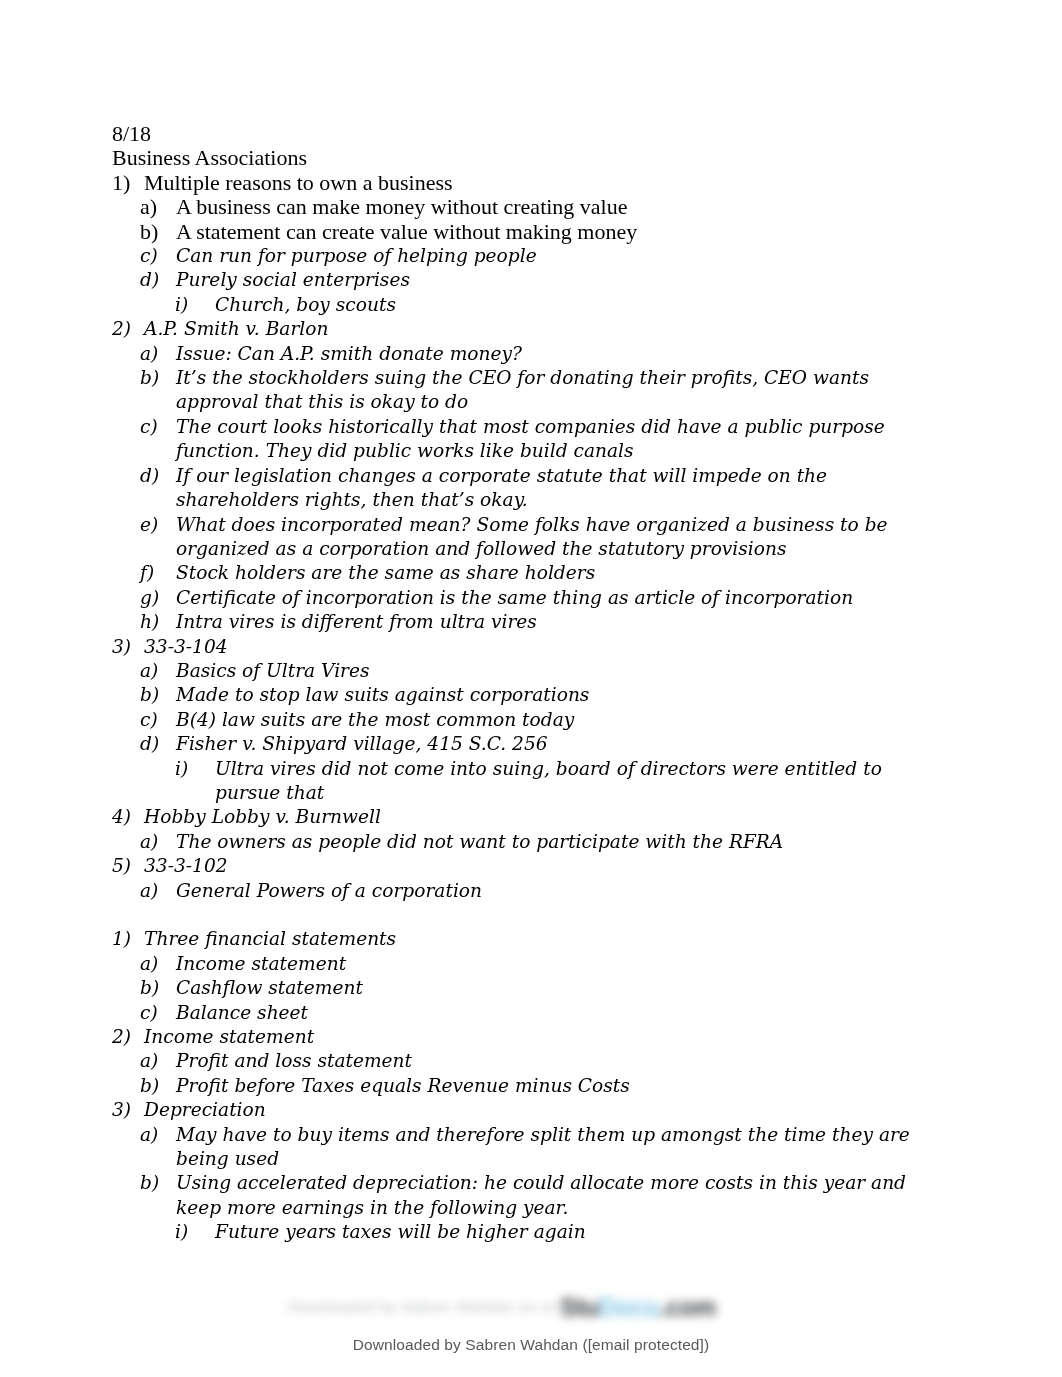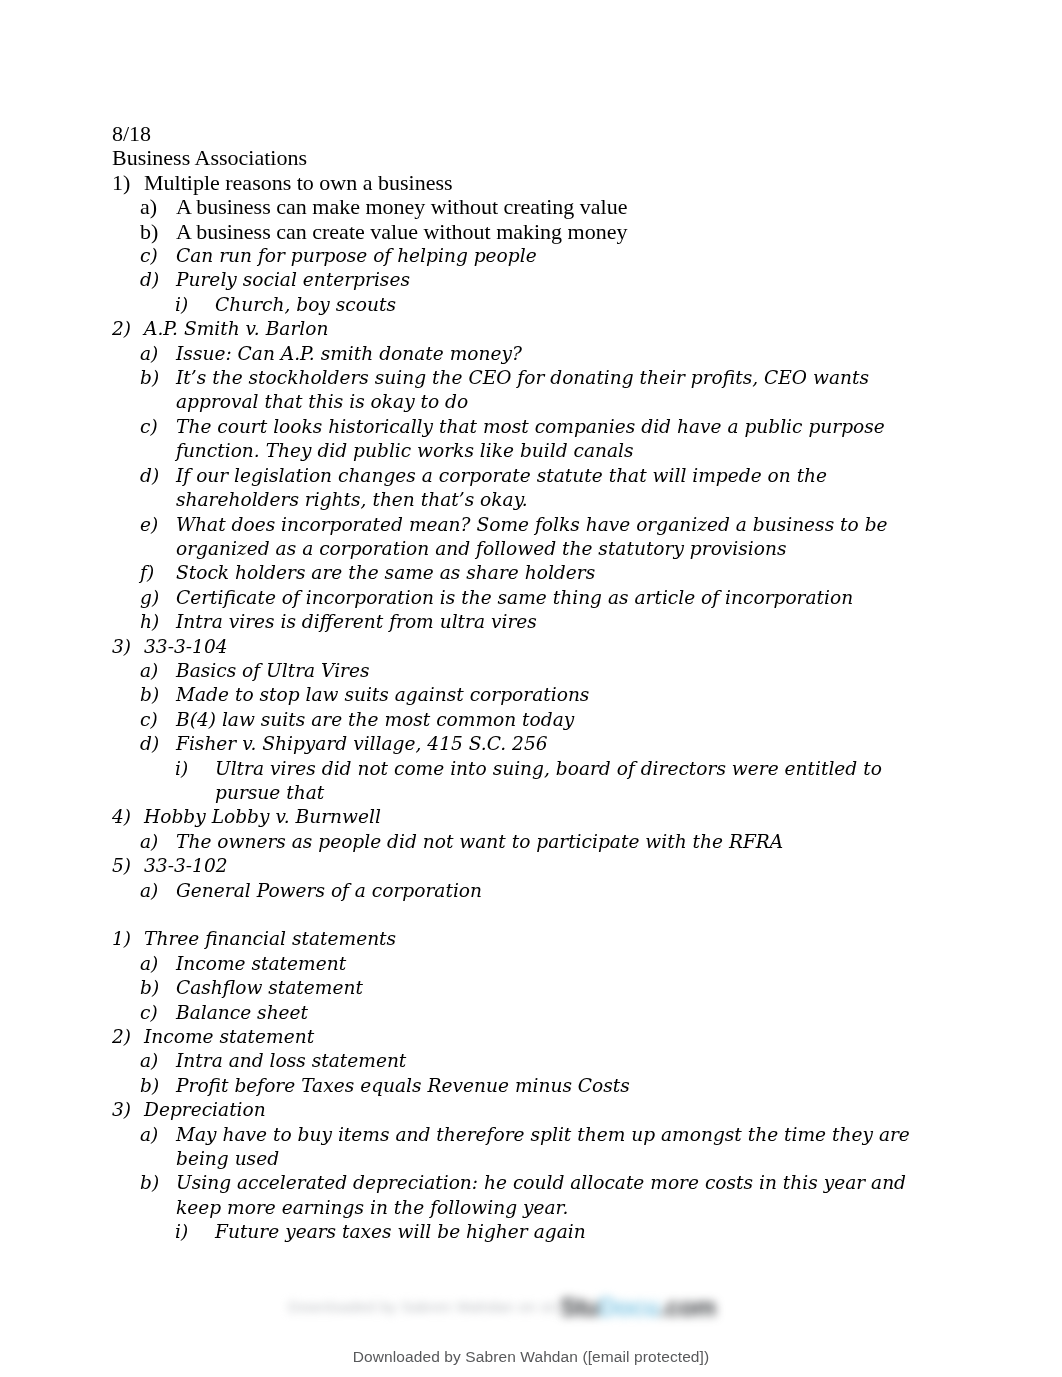--- a/index.html
+++ b/index.html
@@ -113,21 +113,21 @@
     letter-spacing: -0.5px;
   }
   .wm-logo-c {
     font-family: "Liberation Sans", sans-serif;
     font-size: 25px;
     font-weight: bold;
     color: #3c3f43;
     letter-spacing: -0.5px;
   }
   .downloaded-by {
-    margin-top: 16px;
+    margin-top: 4px;
     color: #58595b;
     font-family: "Liberation Sans", sans-serif;
     font-size: 15.5px;
     letter-spacing: 0.1px;
   }
 </style>
 </head>
 <body>
 
 <div class="page">
@@ -145,21 +145,21 @@
       <div class="line plain-serif lvl1">
         <span class="marker">1)</span>
         <span class="body-text">Multiple reasons to own a business</span>
       </div>
       <div class="line plain-serif lvl2">
         <span class="marker">a)</span>
         <span class="body-text">A business can make money without creating value</span>
       </div>
       <div class="line plain-serif lvl2">
         <span class="marker">b)</span>
-        <span class="body-text">A business can create value without making money</span>
+        <span class="body-text">A statement can create value without making money</span>
       </div>
       <div class="line ital-serif lvl2">
         <span class="marker">c)</span>
         <span class="body-text">Can run for purpose of helping people</span>
       </div>
       <div class="line ital-serif lvl2">
         <span class="marker">d)</span>
         <span class="body-text">Purely social enterprises</span>
       </div>
       <div class="line ital-serif lvl3">
@@ -267,21 +267,21 @@
       <div class="line ital-serif lvl2">
         <span class="marker">c)</span>
         <span class="body-text">Balance sheet</span>
       </div>
       <div class="line ital-serif lvl1">
         <span class="marker">2)</span>
         <span class="body-text">Income statement</span>
       </div>
       <div class="line ital-serif lvl2">
         <span class="marker">a)</span>
-        <span class="body-text">Intra and loss statement</span>
+        <span class="body-text">Profit and loss statement</span>
       </div>
       <div class="line ital-serif lvl2">
         <span class="marker">b)</span>
         <span class="body-text">Profit before Taxes equals Revenue minus Costs</span>
       </div>
       <div class="line ital-serif lvl1">
         <span class="marker">3)</span>
         <span class="body-text">Depreciation</span>
       </div>
       <div class="line ital-serif lvl2">

